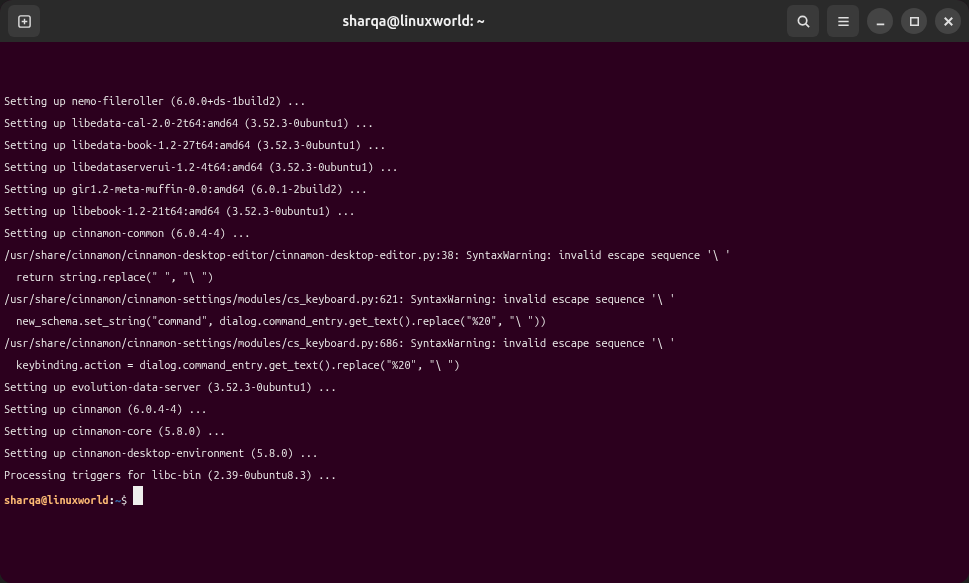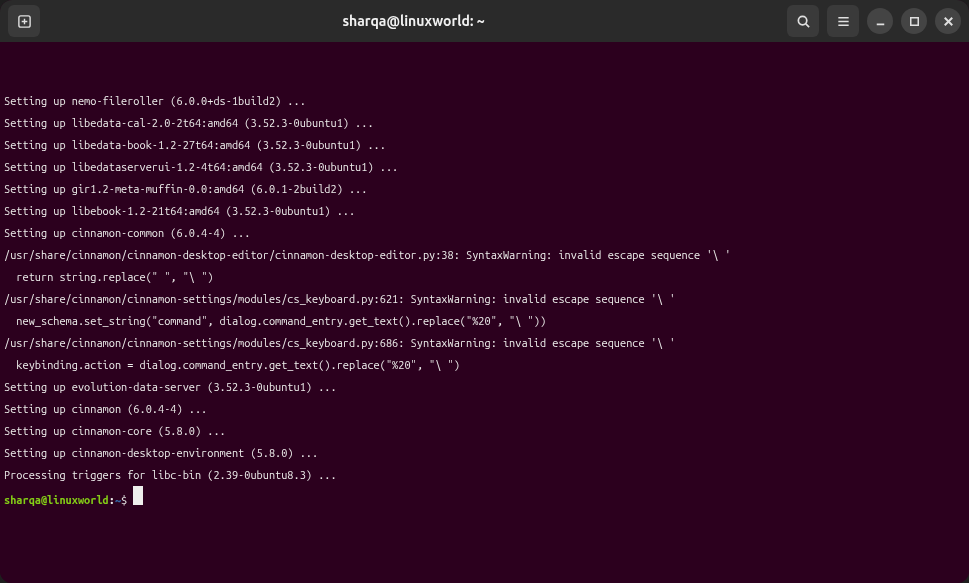--- a/index.html
+++ b/index.html
@@ -81,21 +81,21 @@
       line-height: 22px;
       white-space: pre;
       overflow: hidden;
       font-family: "Ubuntu Mono", "DejaVu Sans Mono", monospace;
     }
     .terminal-lines {
       white-space: pre-wrap;
       word-break: break-all;
     }
     .prompt-user {
-      color: #84cc16;
+      color: #fdba74;
       font-weight: bold;
     }
     .prompt-colon {
       color: #eeeeec;
       font-weight: bold;
     }
     .prompt-path {
       color: #3465a4;
       font-weight: bold;
     }

